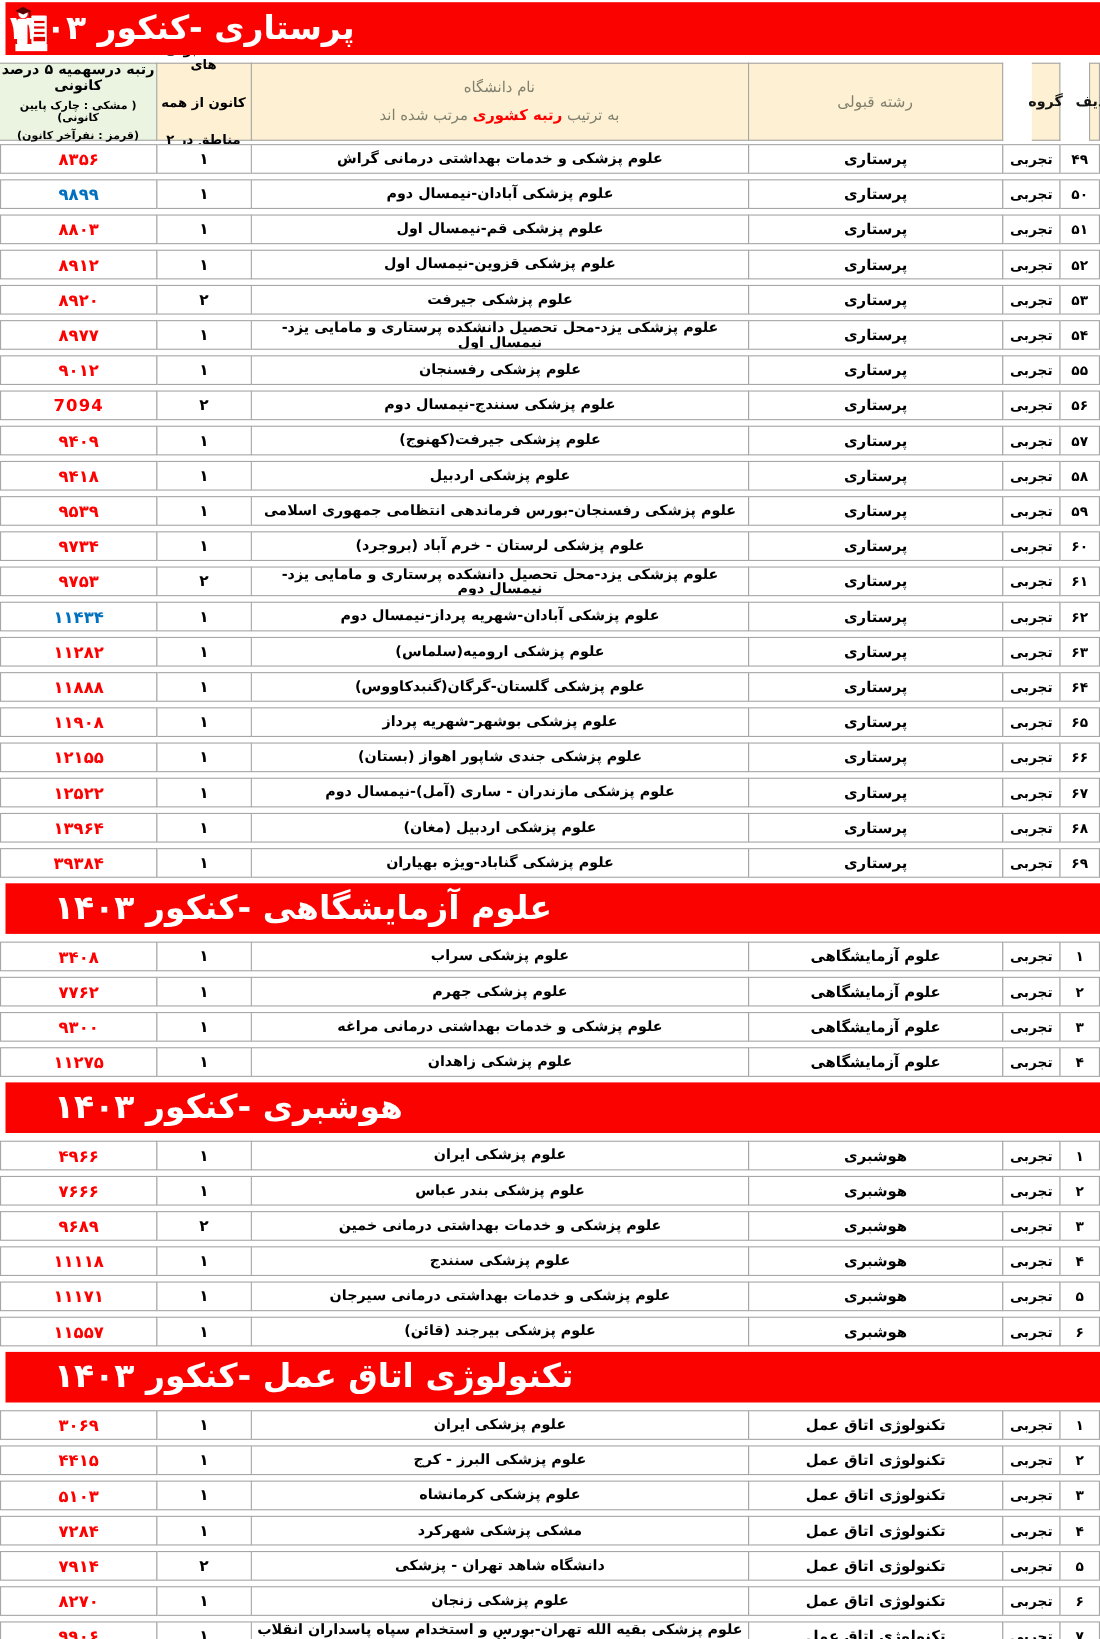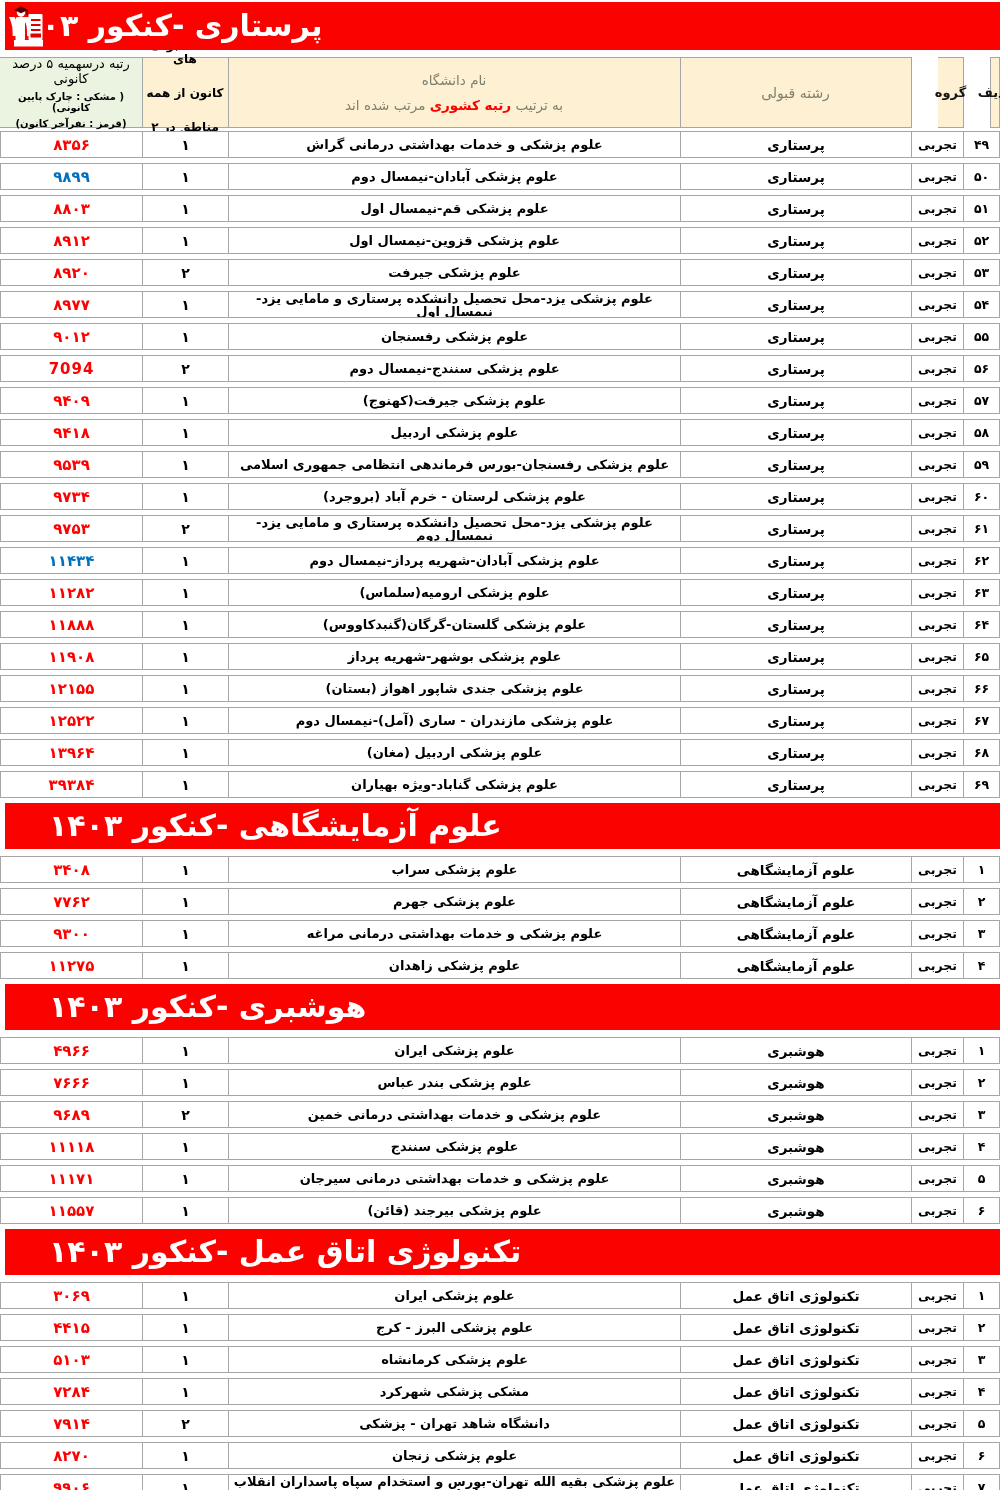--- a/index.html
+++ b/index.html
@@ -32,21 +32,21 @@
          text-align:center;height:71px;}
   .thead>div+div{border-left:none;}
   .thead>div:not(:first-child){border-right:1px solid var(--grid-border);}
   .thead>div+div{margin-right:-1px;}
   .h-idx,.h-group{font-weight:bold;font-size:13px;color:#141414;margin-left:27px;}
   .h-major{font-size:14px;color:var(--muted-header);}
   .h-univ{font-size:13.5px;color:var(--muted-header);gap:9px;}
   .h-univ .red{color:var(--rank-red);font-weight:bold;}
   .h-count{font-weight:bold;font-size:12px;color:#000;gap:20px;background:var(--header-cream);}
   .h-rank{background:var(--header-green) !important;gap:5px;}
-  .h-rank .l1{font-weight:normal;font-size:13px;color:#000;}
+  .h-rank .l1{font-weight:bold;font-size:13px;color:#000;}
   .h-rank .l2{font-weight:bold;font-size:10px;color:#000;}
 
   
   .grid-row{direction:rtl;display:grid;grid-template-columns:37px 52px 231px 452px 86px 142px;
             margin-bottom:5px;height:27px;}
   .grid-row>div{border:1px solid var(--grid-border);background:#fff;height:27px;
             display:flex;align-items:center;justify-content:center;text-align:center;
             overflow:hidden;padding:0 3px;}
   .grid-row>div+div{margin-right:-1px;}
   .c-idx{font-weight:bold;font-size:12.5px;color:#000;}

